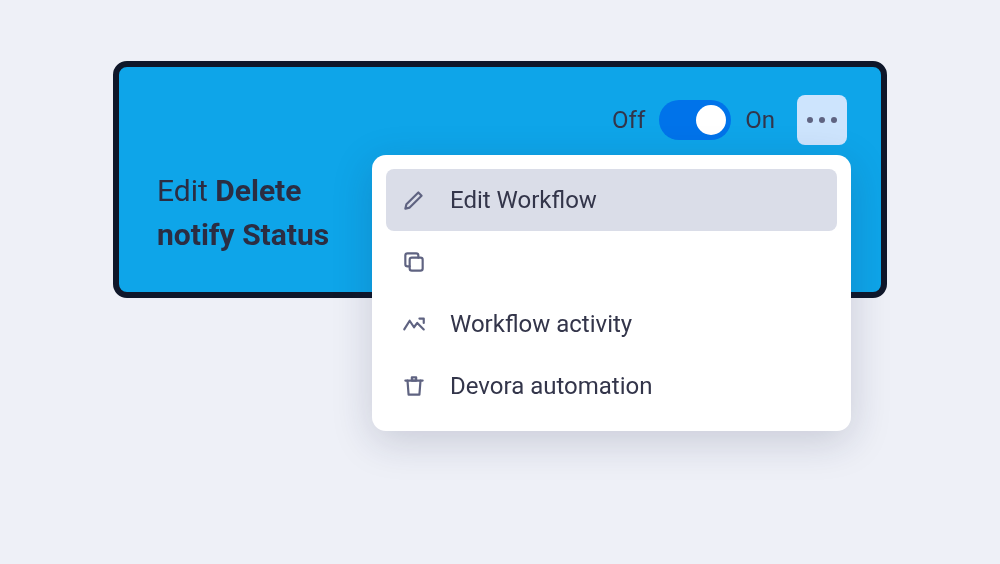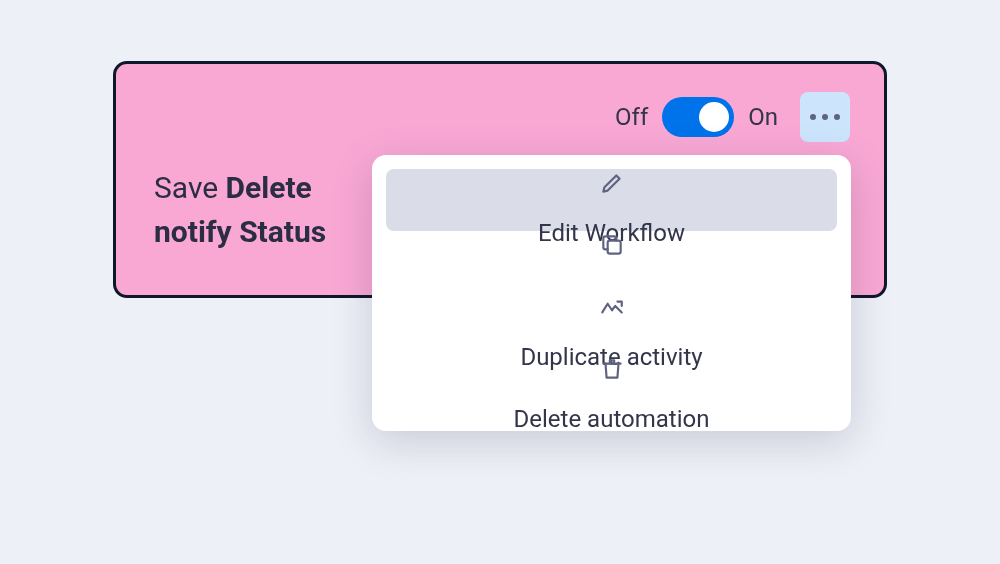--- a/index.html
+++ b/index.html
@@ -9,22 +9,22 @@
     font-family: -apple-system, BlinkMacSystemFont, "Segoe UI", Roboto, Helvetica, Arial, sans-serif;
     position: relative;
   }
 
   .card {
     position: absolute;
     left: 113px;
     top: 61px;
     width: 774px;
     height: 237px;
-    background: #f9a8d4;
-    border: 3px solid #0f172a;
+    background: #0ea5e9;
+    border: 6px solid #0f172a;
     border-radius: 14px;
     padding: 28px 34px 28px 38px;
   }
 
   .card-top {
     display: flex;
     justify-content: flex-end;
     align-items: center;
     gap: 14px;
     height: 50px;
@@ -102,21 +102,20 @@
   .menu-item {
     display: flex;
     align-items: center;
     gap: 22px;
     height: 62px;
     padding: 0 14px;
     border-radius: 8px;
     font-size: 24px;
     color: #33354a;
     cursor: pointer;
-    flex-direction: column;
   }
   .menu-item.selected {
     background: #dadde8;
   }
   .menu-item .icon {
     width: 28px;
     height: 28px;
     flex: 0 0 28px;
     display: flex;
     align-items: center;
@@ -146,21 +145,21 @@
     <div class="more-btn">
       <div class="dots">
         <span></span>
           <span></span>
           <span></span>
       </div>
     </div>
   </div>
 
   <div class="rule-text">
-    <span>Save </span><span class="strong">Delete</span><br>
+    <span>Edit </span><span class="strong">Delete</span><br>
     <span class="strong">notify </span><span class="strong">Status</span>
   </div>
 </div>
 
 <div class="menu">
 
   <div class="menu-item selected">
     <span class="icon">
       <svg viewBox="0 0 24 24">
           <path d="M4 20l4-1 11-11-3-3L5 16l-1 4z"></path>
@@ -179,27 +178,27 @@
   </div>
 
 
   <div class="menu-item">
     <span class="icon">
       <svg viewBox="0 0 24 24">
           <path d="M3 17l5-8 4 6 3-4 6 6"></path>
           <path d="M17 7l4 0 0 4"></path>
         </svg>
     </span>
-    <span>Duplicate activity</span>
+    <span>Workflow activity</span>
   </div>
 
   <div class="menu-item">
     <span class="icon">
       <svg viewBox="0 0 24 24">
           <path d="M4 7h16"></path>
           <path d="M10 4h4v3h-4z"></path>
           <path d="M6 7l1 13h10l1-13"></path>
         </svg>
     </span>
-    <span>Delete automation</span>
+    <span>Devora automation</span>
   </div>
 
 </div>
 
 </body></html>

